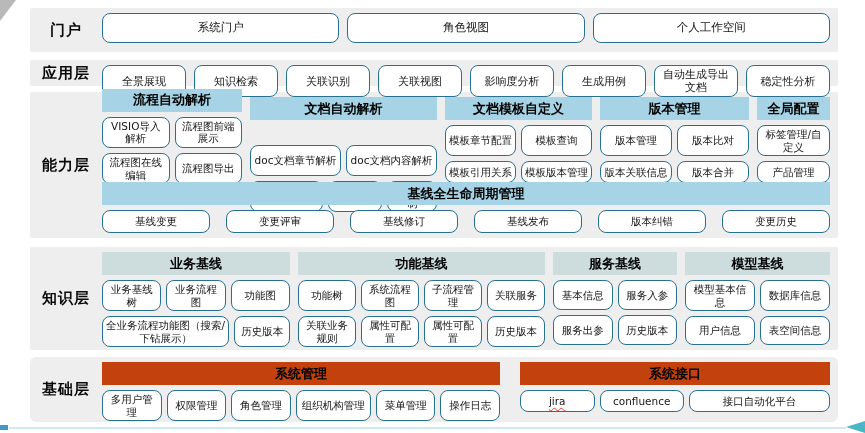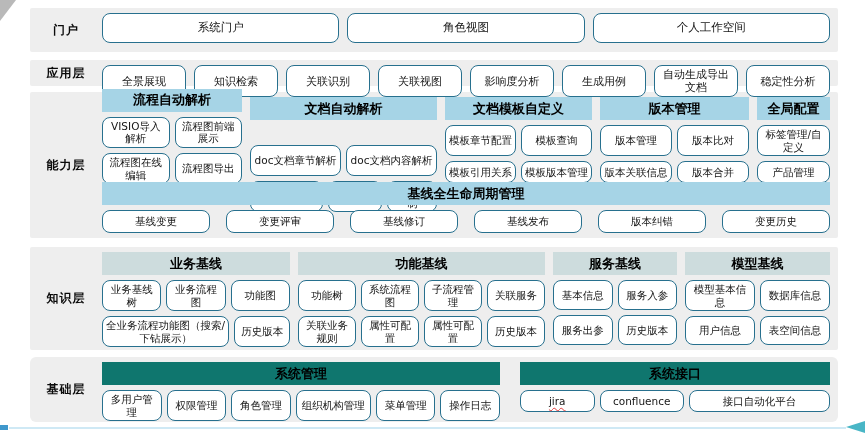--- a/index.html
+++ b/index.html
@@ -14,41 +14,41 @@
     background:#eeeeee;display:flex;align-items:stretch;border-radius:2px;
     box-sizing:border-box;
   }
   .band-portal{height:44px;margin-bottom:8px;}
   .band-app{height:26px;margin-bottom:6px;}
   .band-cap{height:146px;margin-bottom:9px;}
   .band-kn{height:103px;margin-bottom:7px;}
   .band-base{height:65px;border-radius:6px;}
   .layer-label{
     flex:0 0 72px;display:flex;align-items:center;justify-content:center;
-    font-weight:bold;font-size:12px;color:#0a0a0a;letter-spacing:1px;
+    font-weight:bold;font-size:15px;color:#0a0a0a;letter-spacing:1px;
   }
   .content{flex:1;display:flex;flex-direction:column;justify-content:flex-start;
     padding:5px 8px 5px 0;box-sizing:border-box;min-width:0;}
   .row{display:flex;gap:5px;align-items:stretch;}
   .btn{
     flex:1;background:#ffffff;border:1.6px solid #27708e;border-radius:8px;
     display:flex;align-items:center;justify-content:center;text-align:center;
     font-size:10.5px;line-height:1.2;padding:2px 3px;min-height:22px;
     box-sizing:border-box;color:#151515;
   }
   .band-portal .btn{min-height:30px;font-size:11.5px;}
   .band-app .btn{min-height:28px;font-size:11px;}
   .band-app .row,.band-portal .row{gap:8px;}
   .g-header{
     font-weight:bold;font-size:13px;text-align:center;padding:2.5px 2px;
     color:#000;margin-bottom:5px;flex:0 0 auto;
   }
   .hdr-blue .g-header{background:#a6d4e6;}
   .hdr-pale .g-header{background:#cddcdd;}
-  .hdr-teal .g-header{background:#0f766e;}
+  .hdr-teal .g-header{background:#c2410c;}
   .groups{display:flex;gap:8px;flex:1;min-height:0;}
   .group{display:flex;flex-direction:column;min-width:0;}
   .rows{display:flex;flex-direction:column;gap:5px;flex:1;justify-content:flex-start;}
   
   .groups-cap .group:nth-child(1){flex:0 0 140px;justify-content:center;}
   .groups-cap .group:nth-child(2){flex:0 0 187px;gap:20px;}
   .groups-cap .group:nth-child(3){flex:0 0 147px;}
   .groups-cap .group:nth-child(4){flex:0 0 149px;}
   .groups-cap .group:nth-child(5){flex:1;}
   .groups-cap .rows .row:nth-child(1){min-height:31px;}

